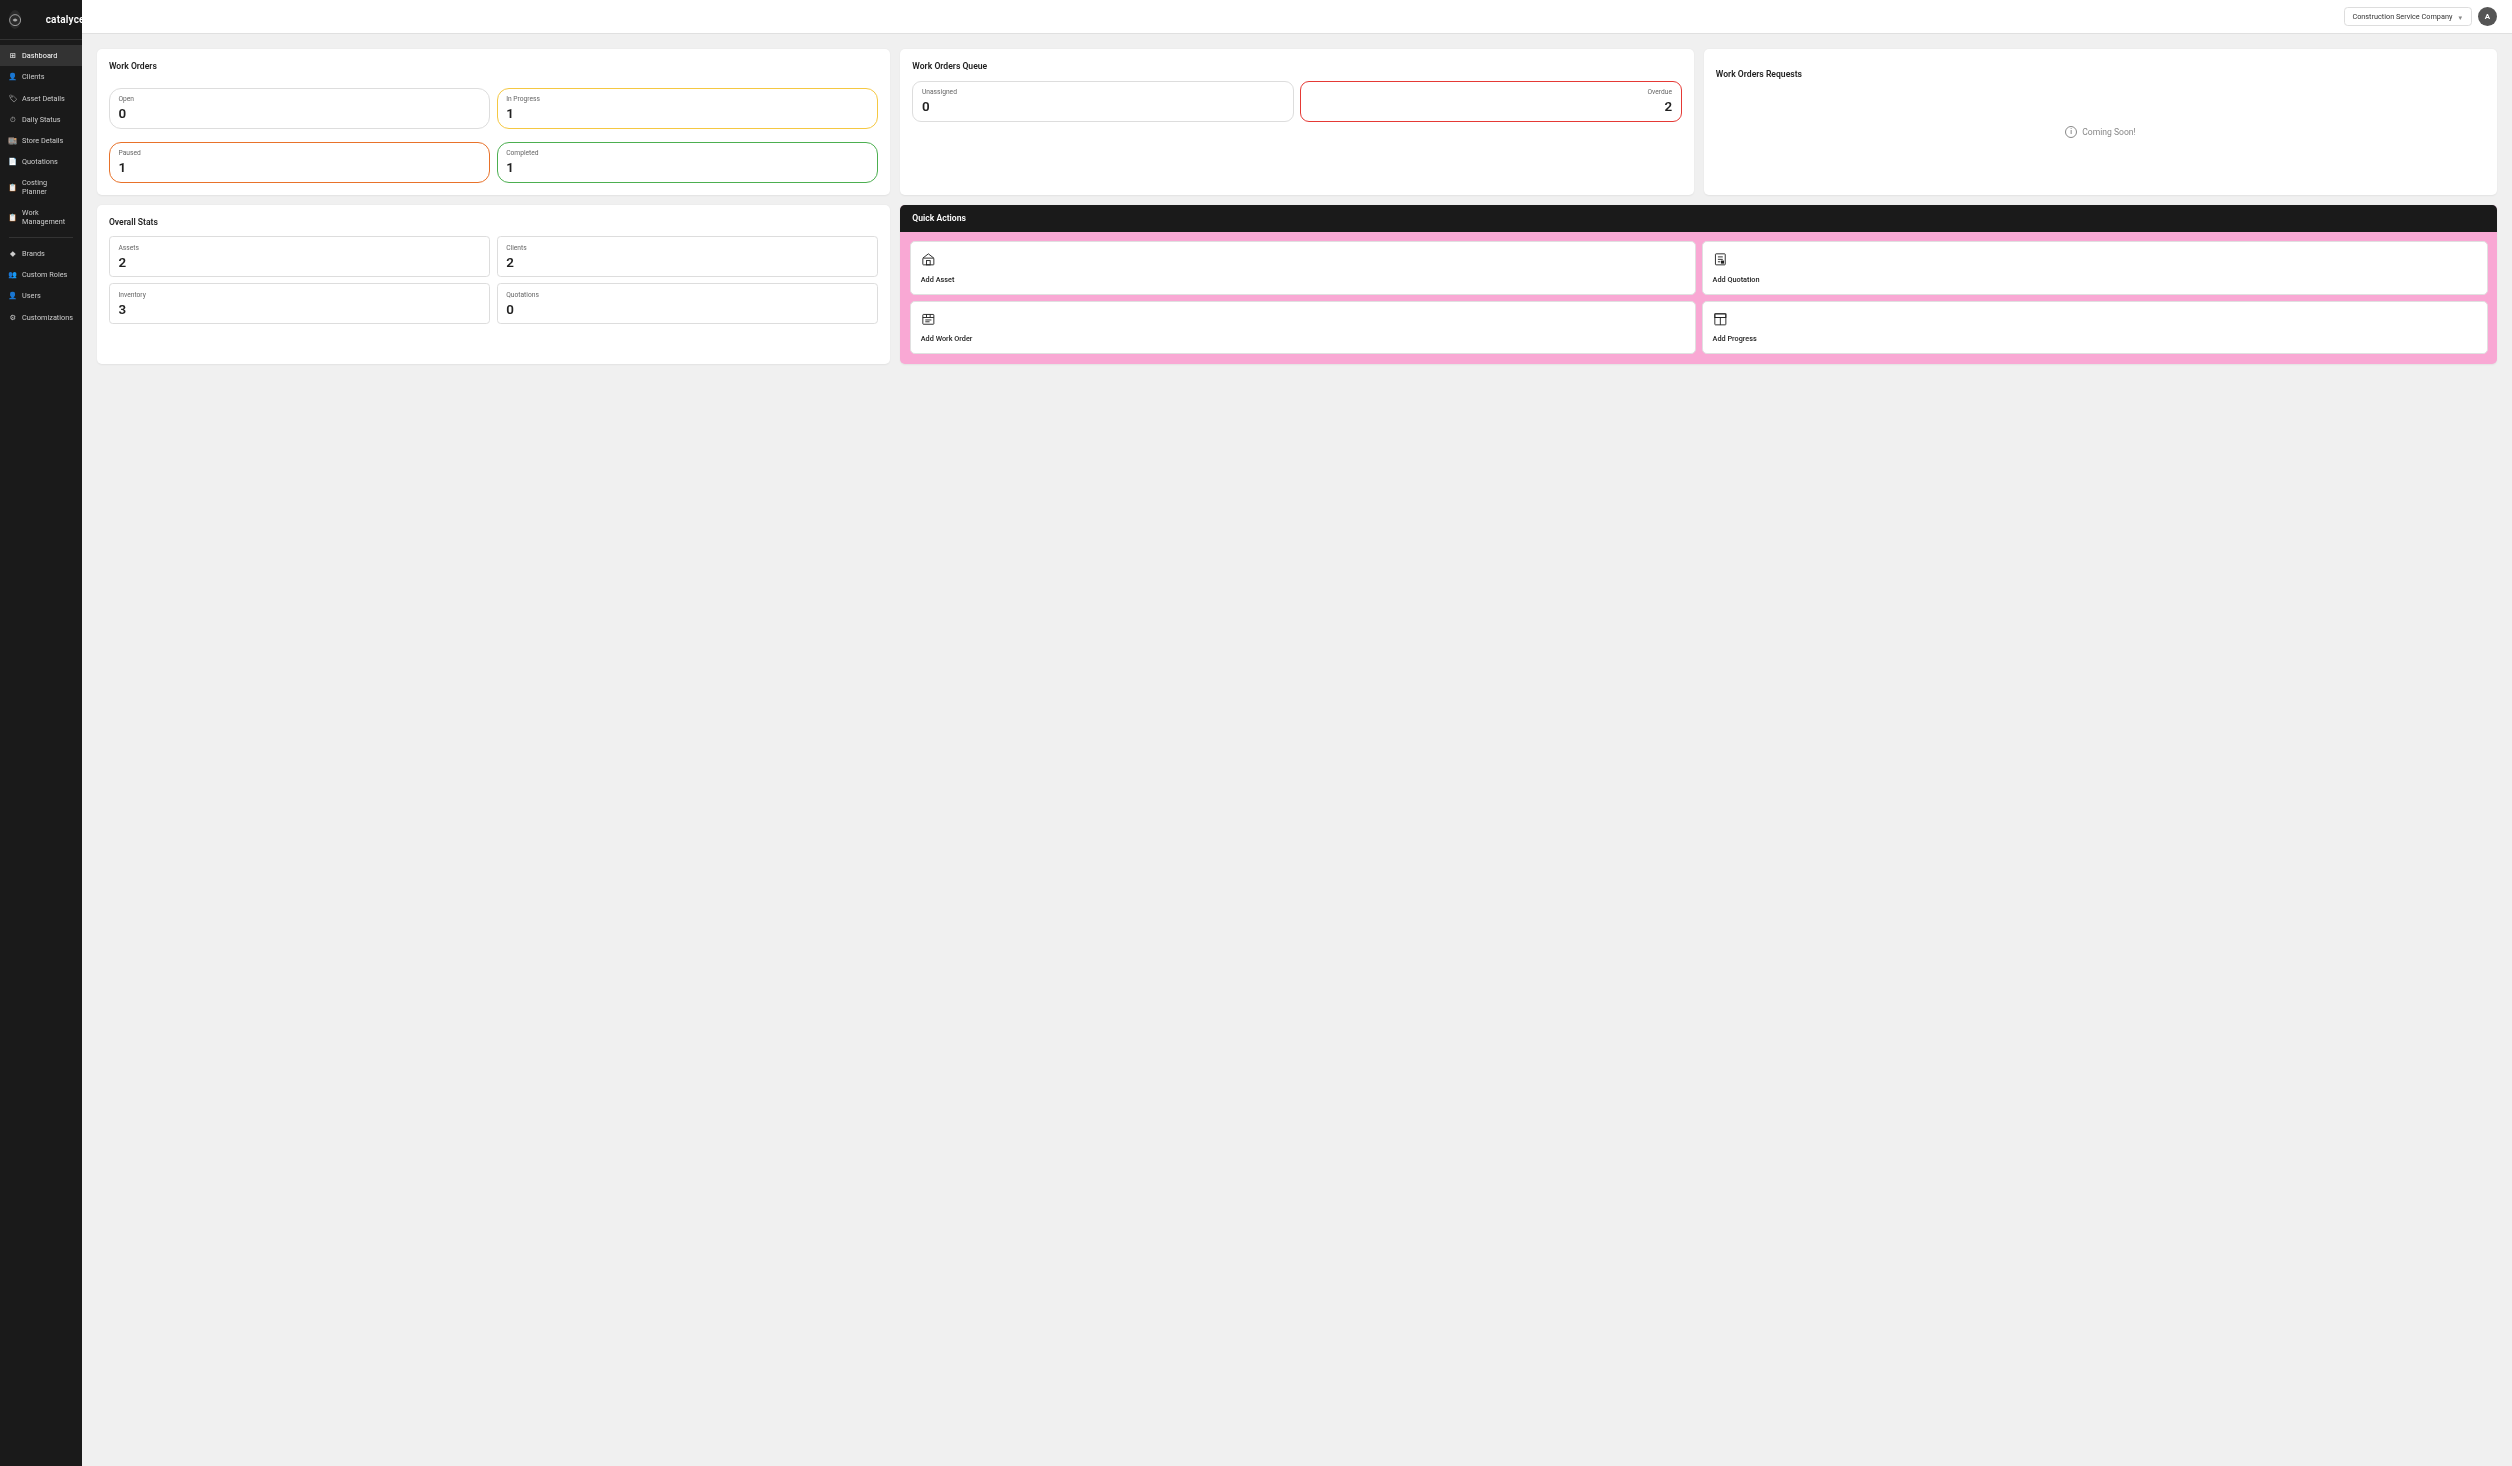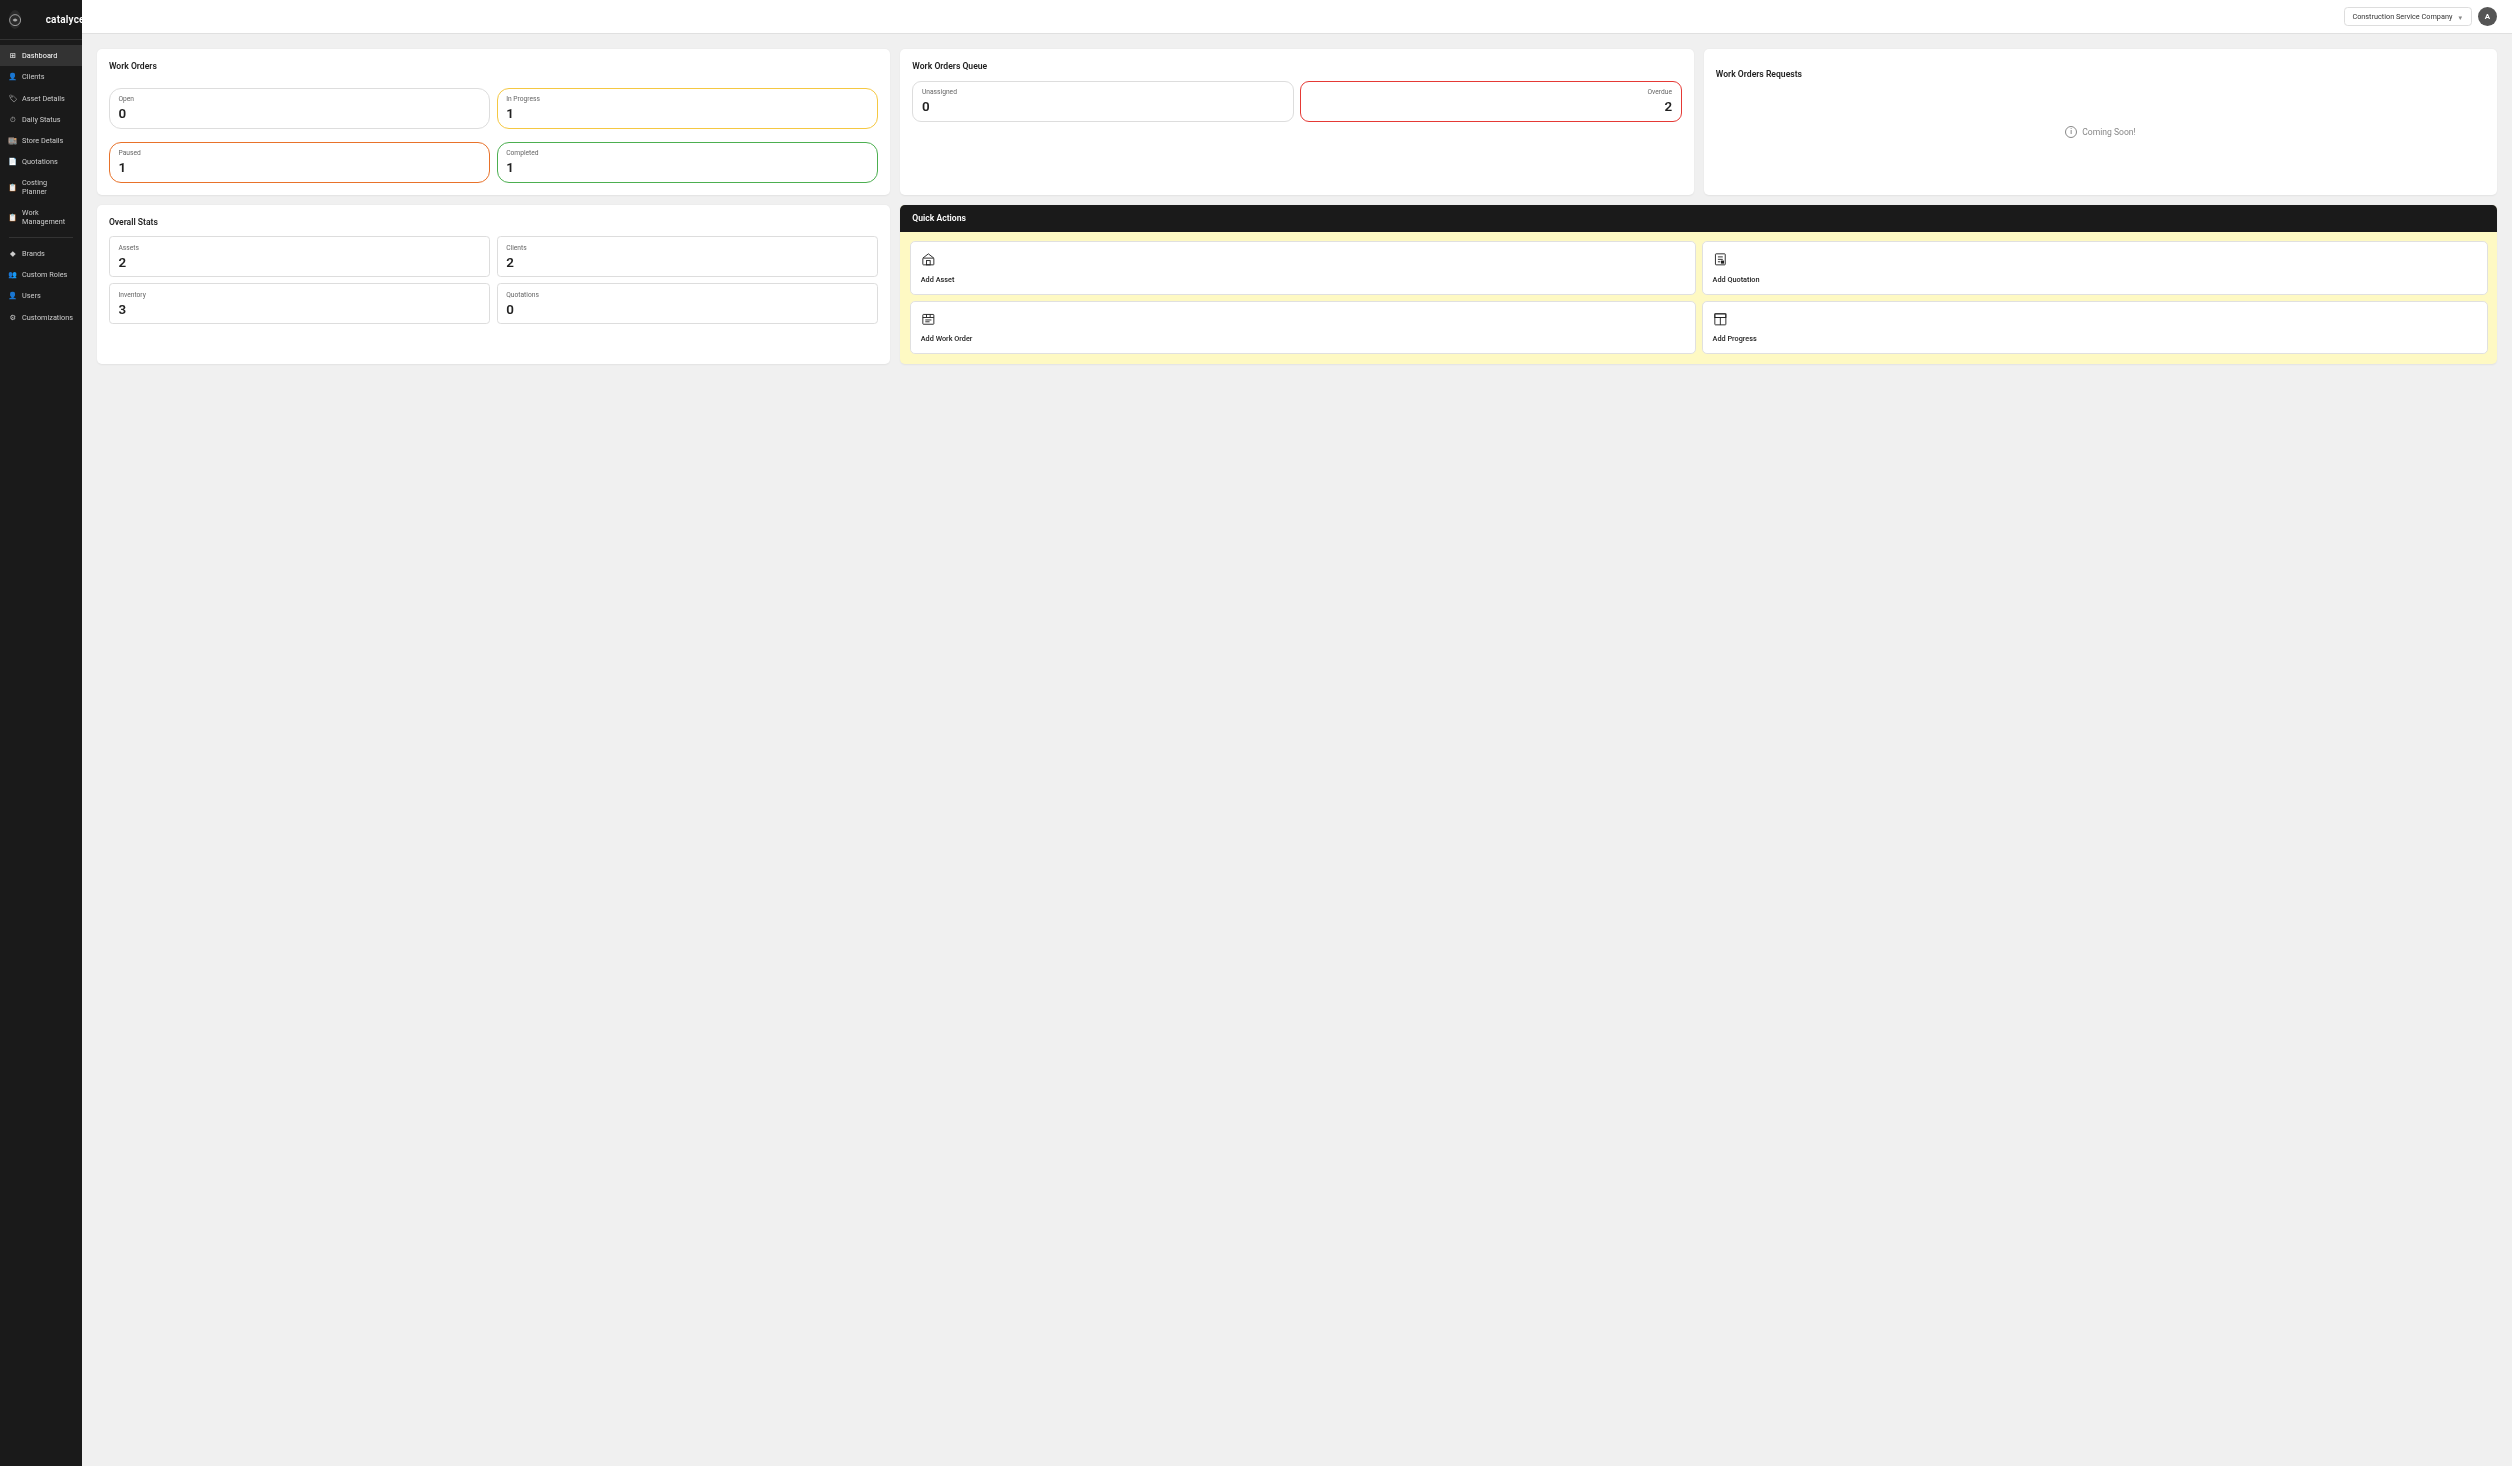--- a/index.html
+++ b/index.html
@@ -206,21 +206,21 @@
     .stat-box {
       border: 0.6px solid #ddd;
       border-radius: 3.7px;
       padding: 6.1px 8.6px;
     }
     .stat-label { font-size: 6.7px; color: #666; margin-bottom: 3.7px; }
     .stat-value { font-size: 13.4px; font-weight: 600; color: #222; }
 
     
     .quick-actions-card {
-      background: #fef9c3;
+      background: #f9a8d4;
       border-radius: 4.9px;
       overflow: hidden;
       box-shadow: 0 0.6px 1.8px rgba(0,0,0,0.06);
     }
     .quick-actions-header {
       background: #1a1a1a;
       color: #fff;
       padding: 8.6px 12.2px;
       font-size: 8.6px;
       font-weight: 600;

